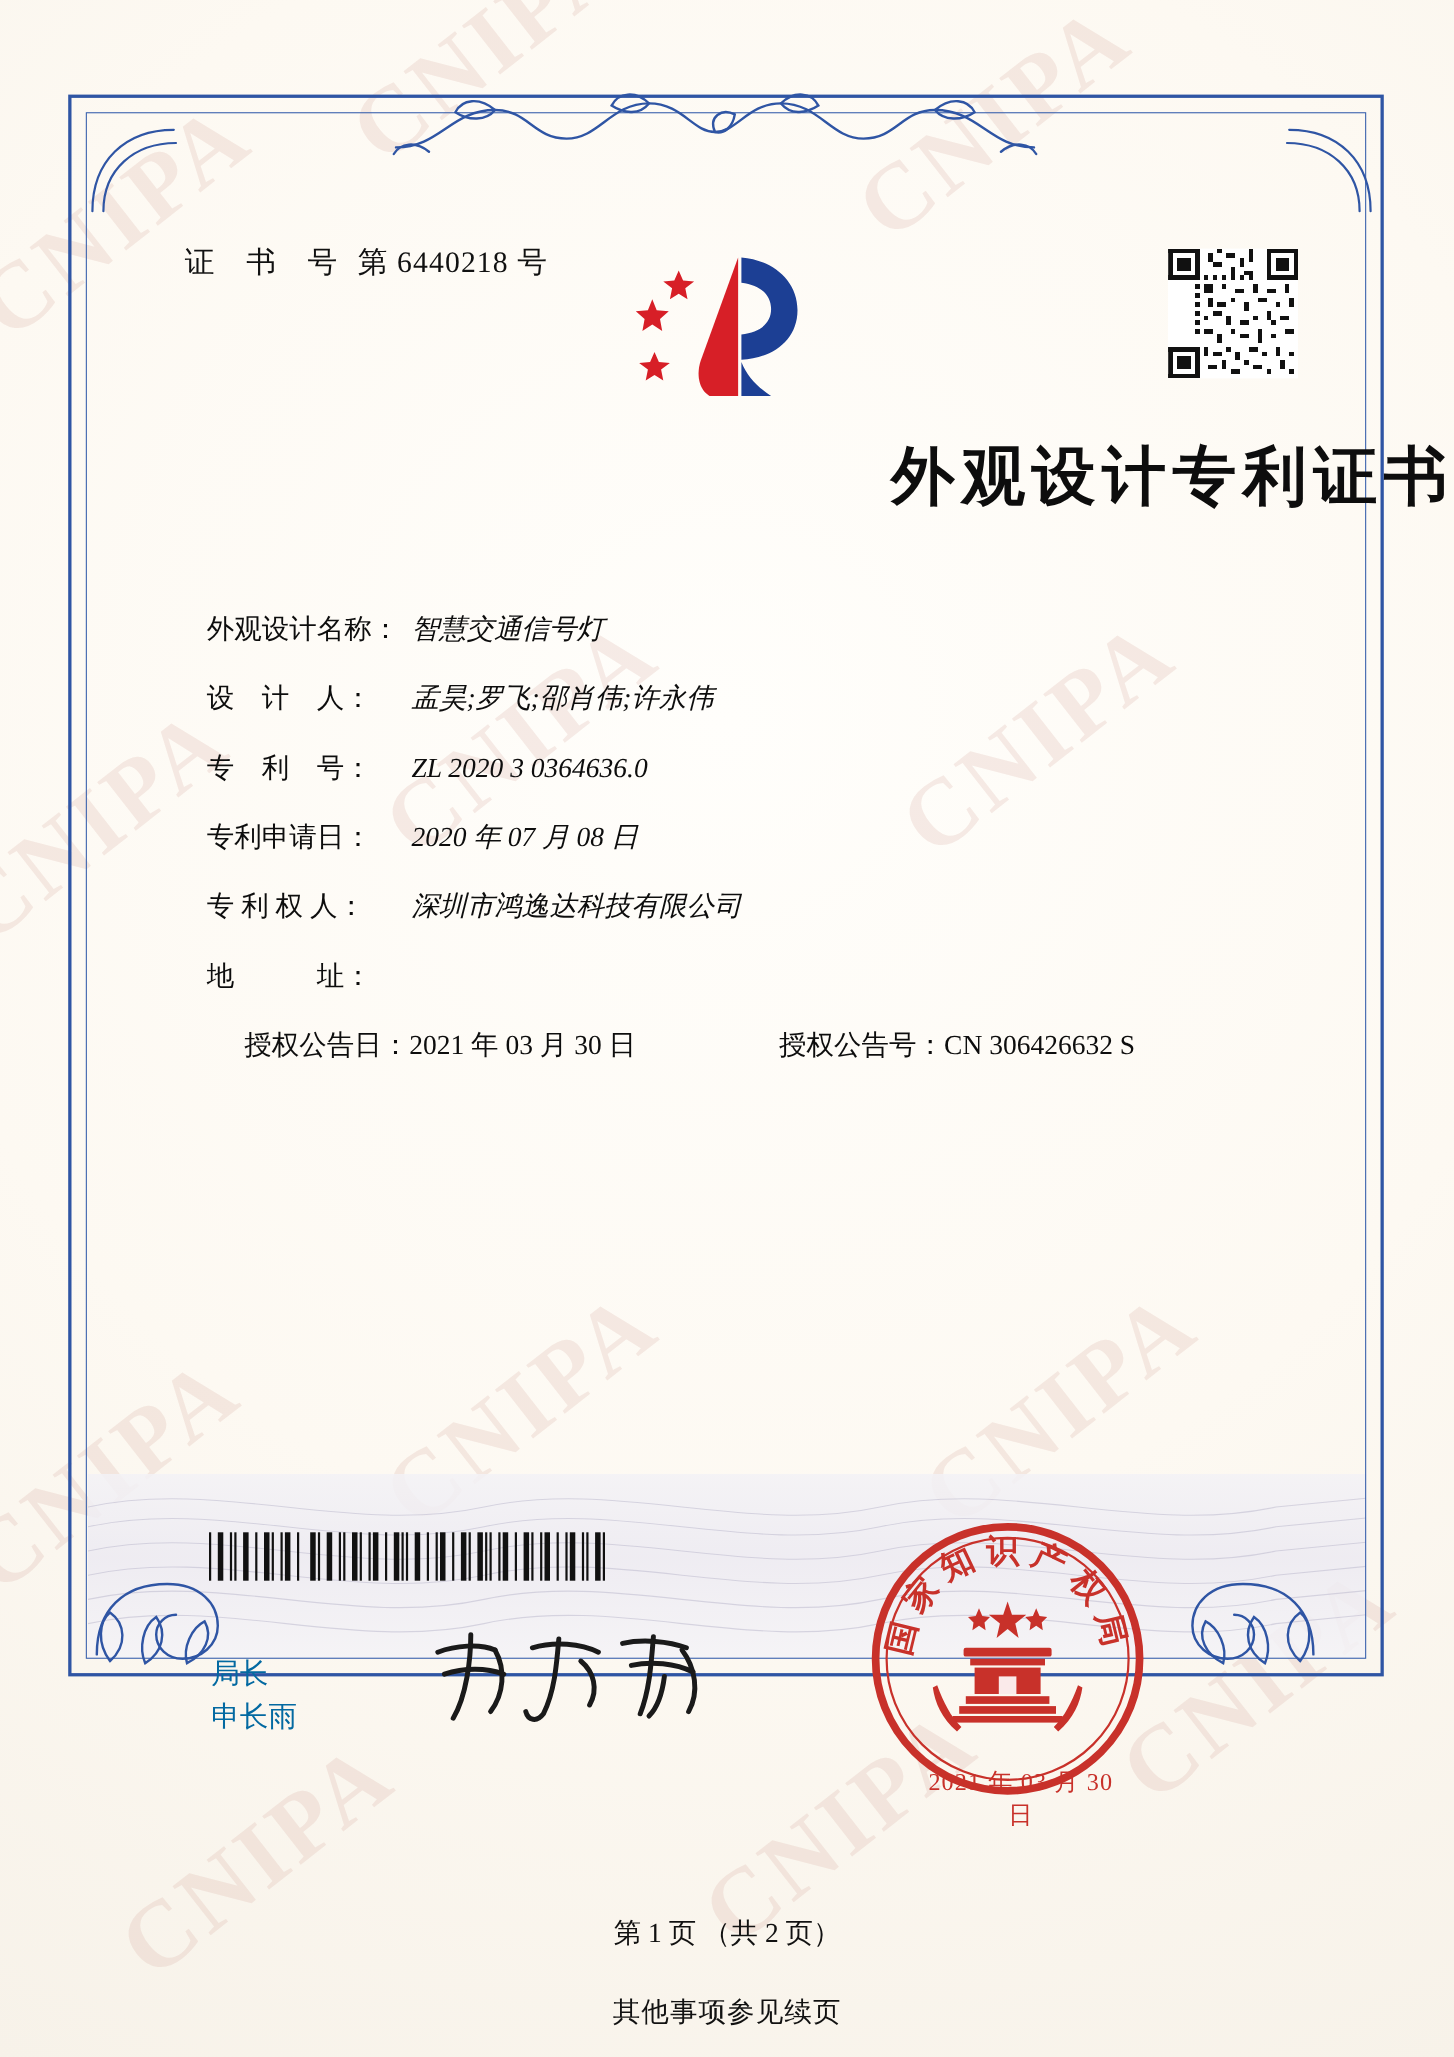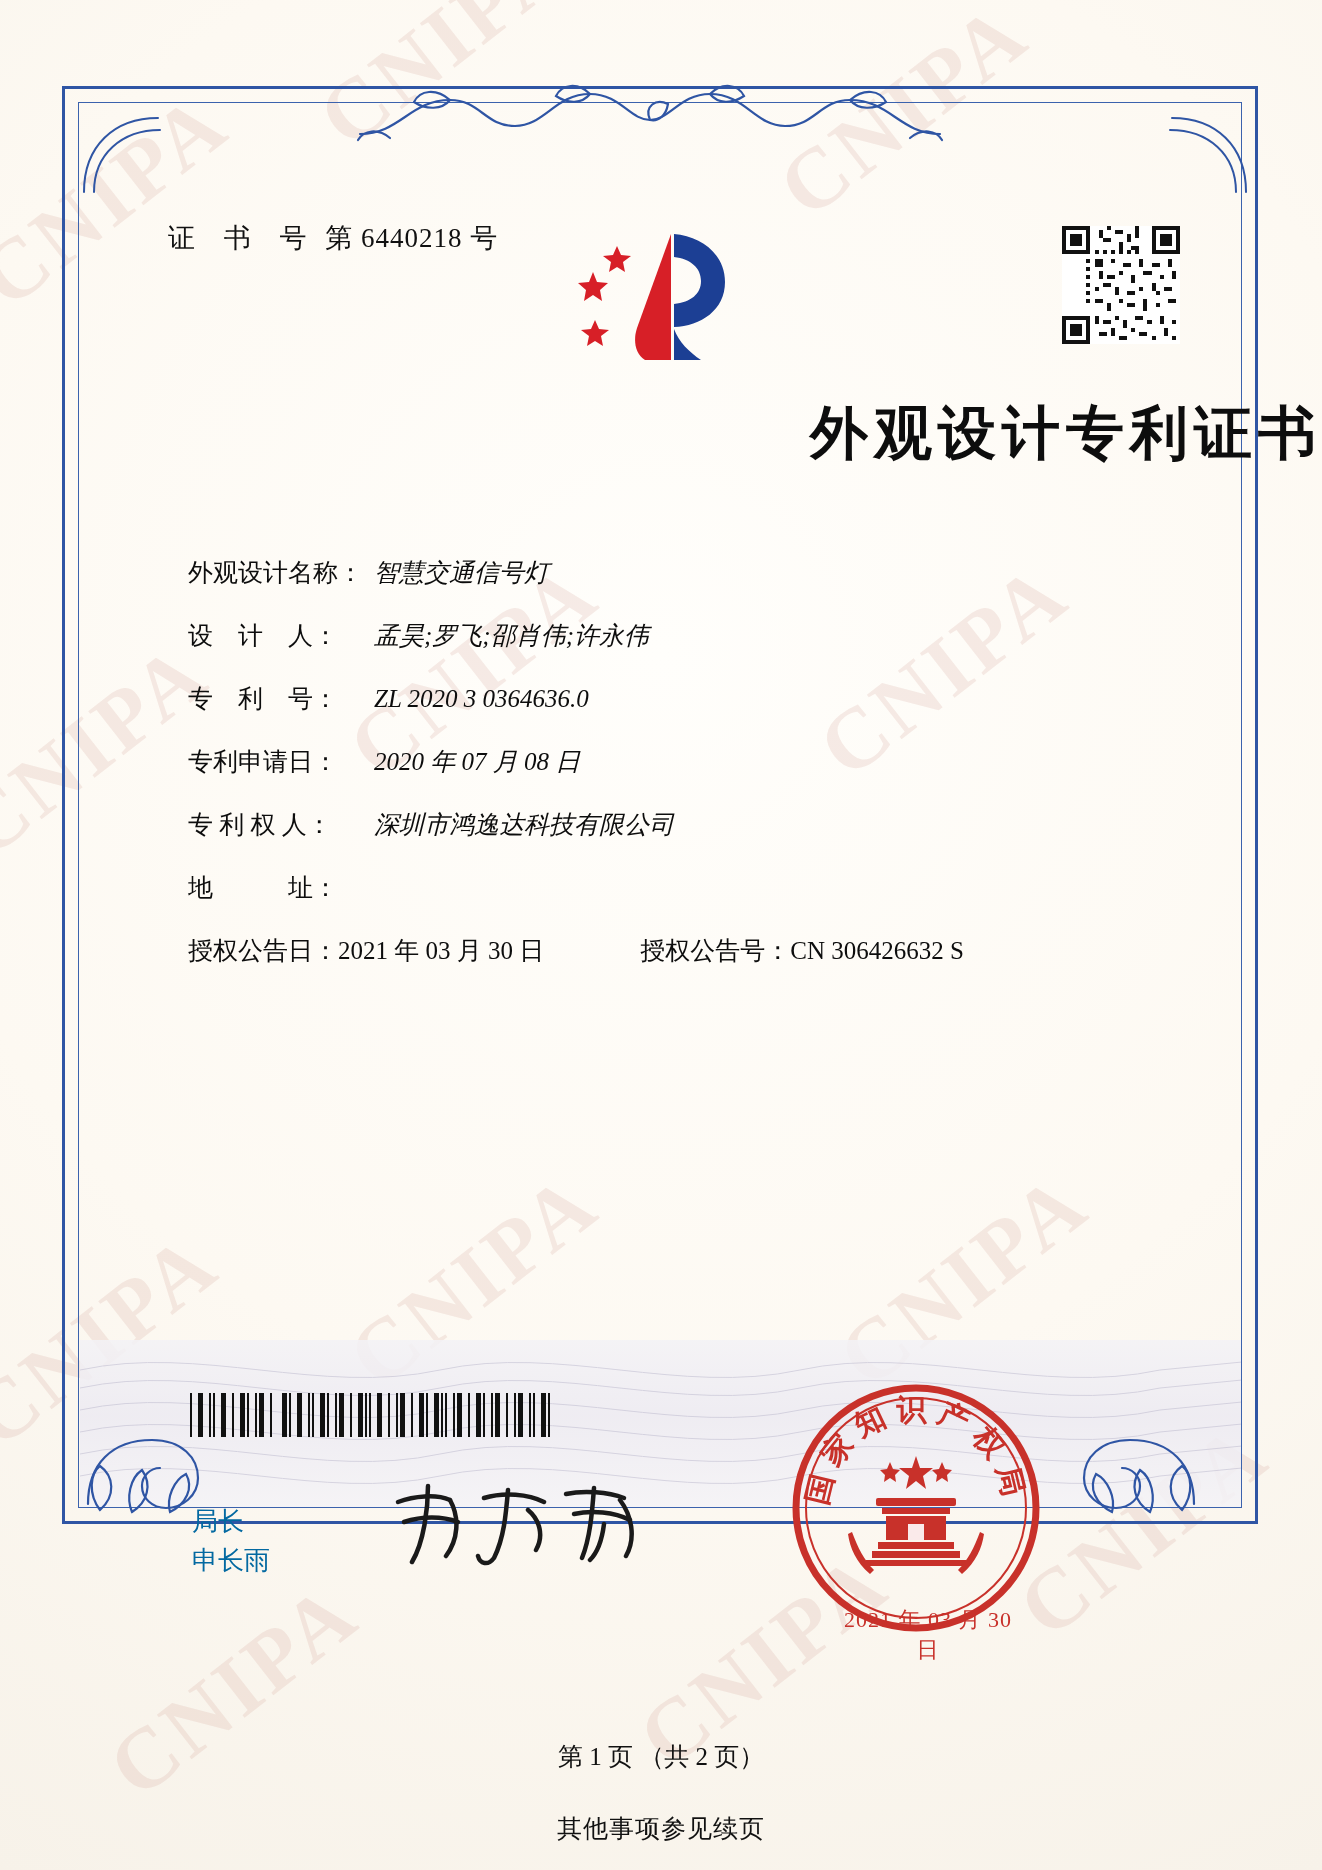--- a/index.html
+++ b/index.html
@@ -155,21 +155,21 @@
     white-space: pre;
     font-size: 25px;
   }
   .field-value {
     flex: 1;
     font-size: 25px;
     font-style: italic;
   }
   .field-value.wrap { line-height: 1.45; }
   .row-inline { display: flex; align-items: flex-start; margin-bottom: 38px; }
-  .inline-label { white-space: pre; font-size: 25px; }
+  .inline-label { white-space: pre; font-size: 25px; margin-left: 34px; }
   .inline-value { font-size: 25px; }
   .gap-cell { width: 96px; flex: 0 0 96px; }
 
   
   .paras {
     position: absolute;
     left: 188px;
     top: 1086px;
     width: 1004px;
     font-size: 25px;

